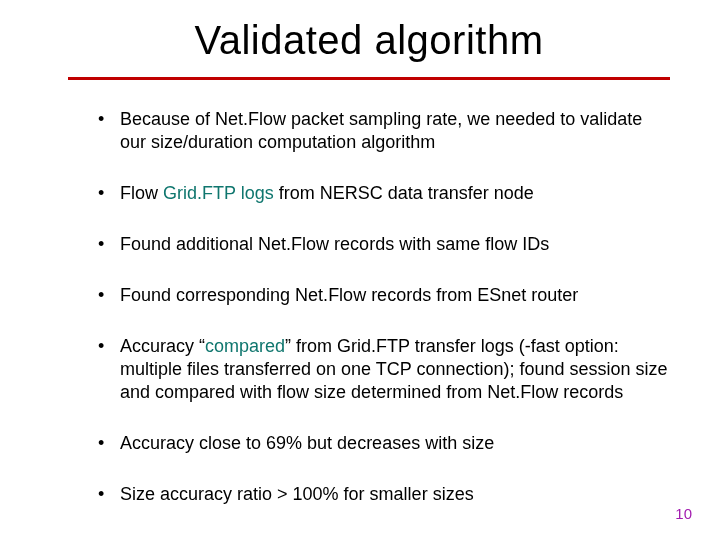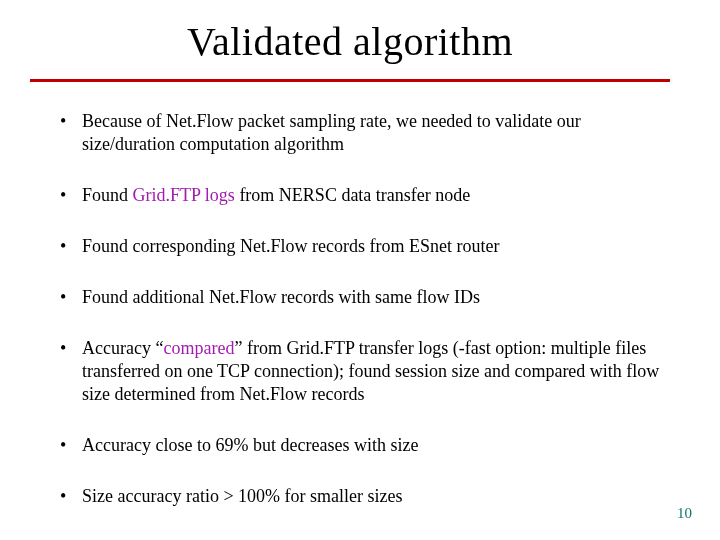--- a/index.html
+++ b/index.html
@@ -1,34 +1,34 @@
 <!DOCTYPE html>
 <html><head>
 <meta charset="utf-8">
 <style>
   * { margin: 0; padding: 0; box-sizing: border-box; }
   html, body { width: 720px; height: 540px; background: #fff; font-family: "Trebuchet MS", "Segoe UI", Arial, sans-serif; color: #000; }
-  .slide { width: 720px; height: 540px; position: relative; padding: 18px 50px 0 30px; font-family: Liberation Serif, serif; }
+  .slide { width: 720px; height: 540px; position: relative; padding: 18px 50px 0 68px; }
   .title { font-size: 40px; text-align: center; font-weight: 400; letter-spacing: 0.5px; }
   .rule { border: 0; border-top: 3px solid #c00000; margin: 14px 0 18px 0; }
   ul.bullets { list-style: none; padding-left: 30px; }
   ul.bullets li { position: relative; font-size: 18px; line-height: 1.28; margin-bottom: 6px; padding-left: 22px; margin-top: 28px; }
   ul.bullets li::before { content: "•"; position: absolute; left: 0; top: 0; font-size: 18px; }
-  .accent { color: #a21caf; }
-  .pagenum { position: absolute; right: 28px; bottom: 18px; font-size: 15px; color: #0f766e; }
+  .accent { color: #0f766e; }
+  .pagenum { position: absolute; right: 28px; bottom: 18px; font-size: 15px; color: #a21caf; }
 </style>
 </head>
 <body>
 
 <div class="slide">
   <h1 class="title">Validated algorithm</h1>
   <hr class="rule">
   <ul class="bullets">
     <li><span>Because of Net.Flow packet sampling rate, we needed to validate our size/duration computation algorithm</span></li>
-    <li><span>Found </span><span class="accent">Grid.FTP logs</span><span> from NERSC data transfer node</span></li>
+    <li><span>Flow </span><span class="accent">Grid.FTP logs</span><span> from NERSC data transfer node</span></li>
+    <li><span>Found additional Net.Flow records with same flow IDs</span></li>
     <li><span>Found corresponding Net.Flow records from ESnet router</span></li>
-    <li><span>Found additional Net.Flow records with same flow IDs</span></li>
     <li><span>Accuracy “</span><span class="accent">compared</span><span>” from Grid.FTP transfer logs (-fast option: multiple files transferred on one TCP connection); found session size and compared with flow size determined from Net.Flow records</span></li>
     <li><span>Accuracy close to 69% but decreases with size</span></li>
     <li><span>Size accuracy ratio &gt; 100% for smaller sizes</span></li>
   </ul>
   <div class="pagenum">10</div>
 </div>
 
 </body></html>

